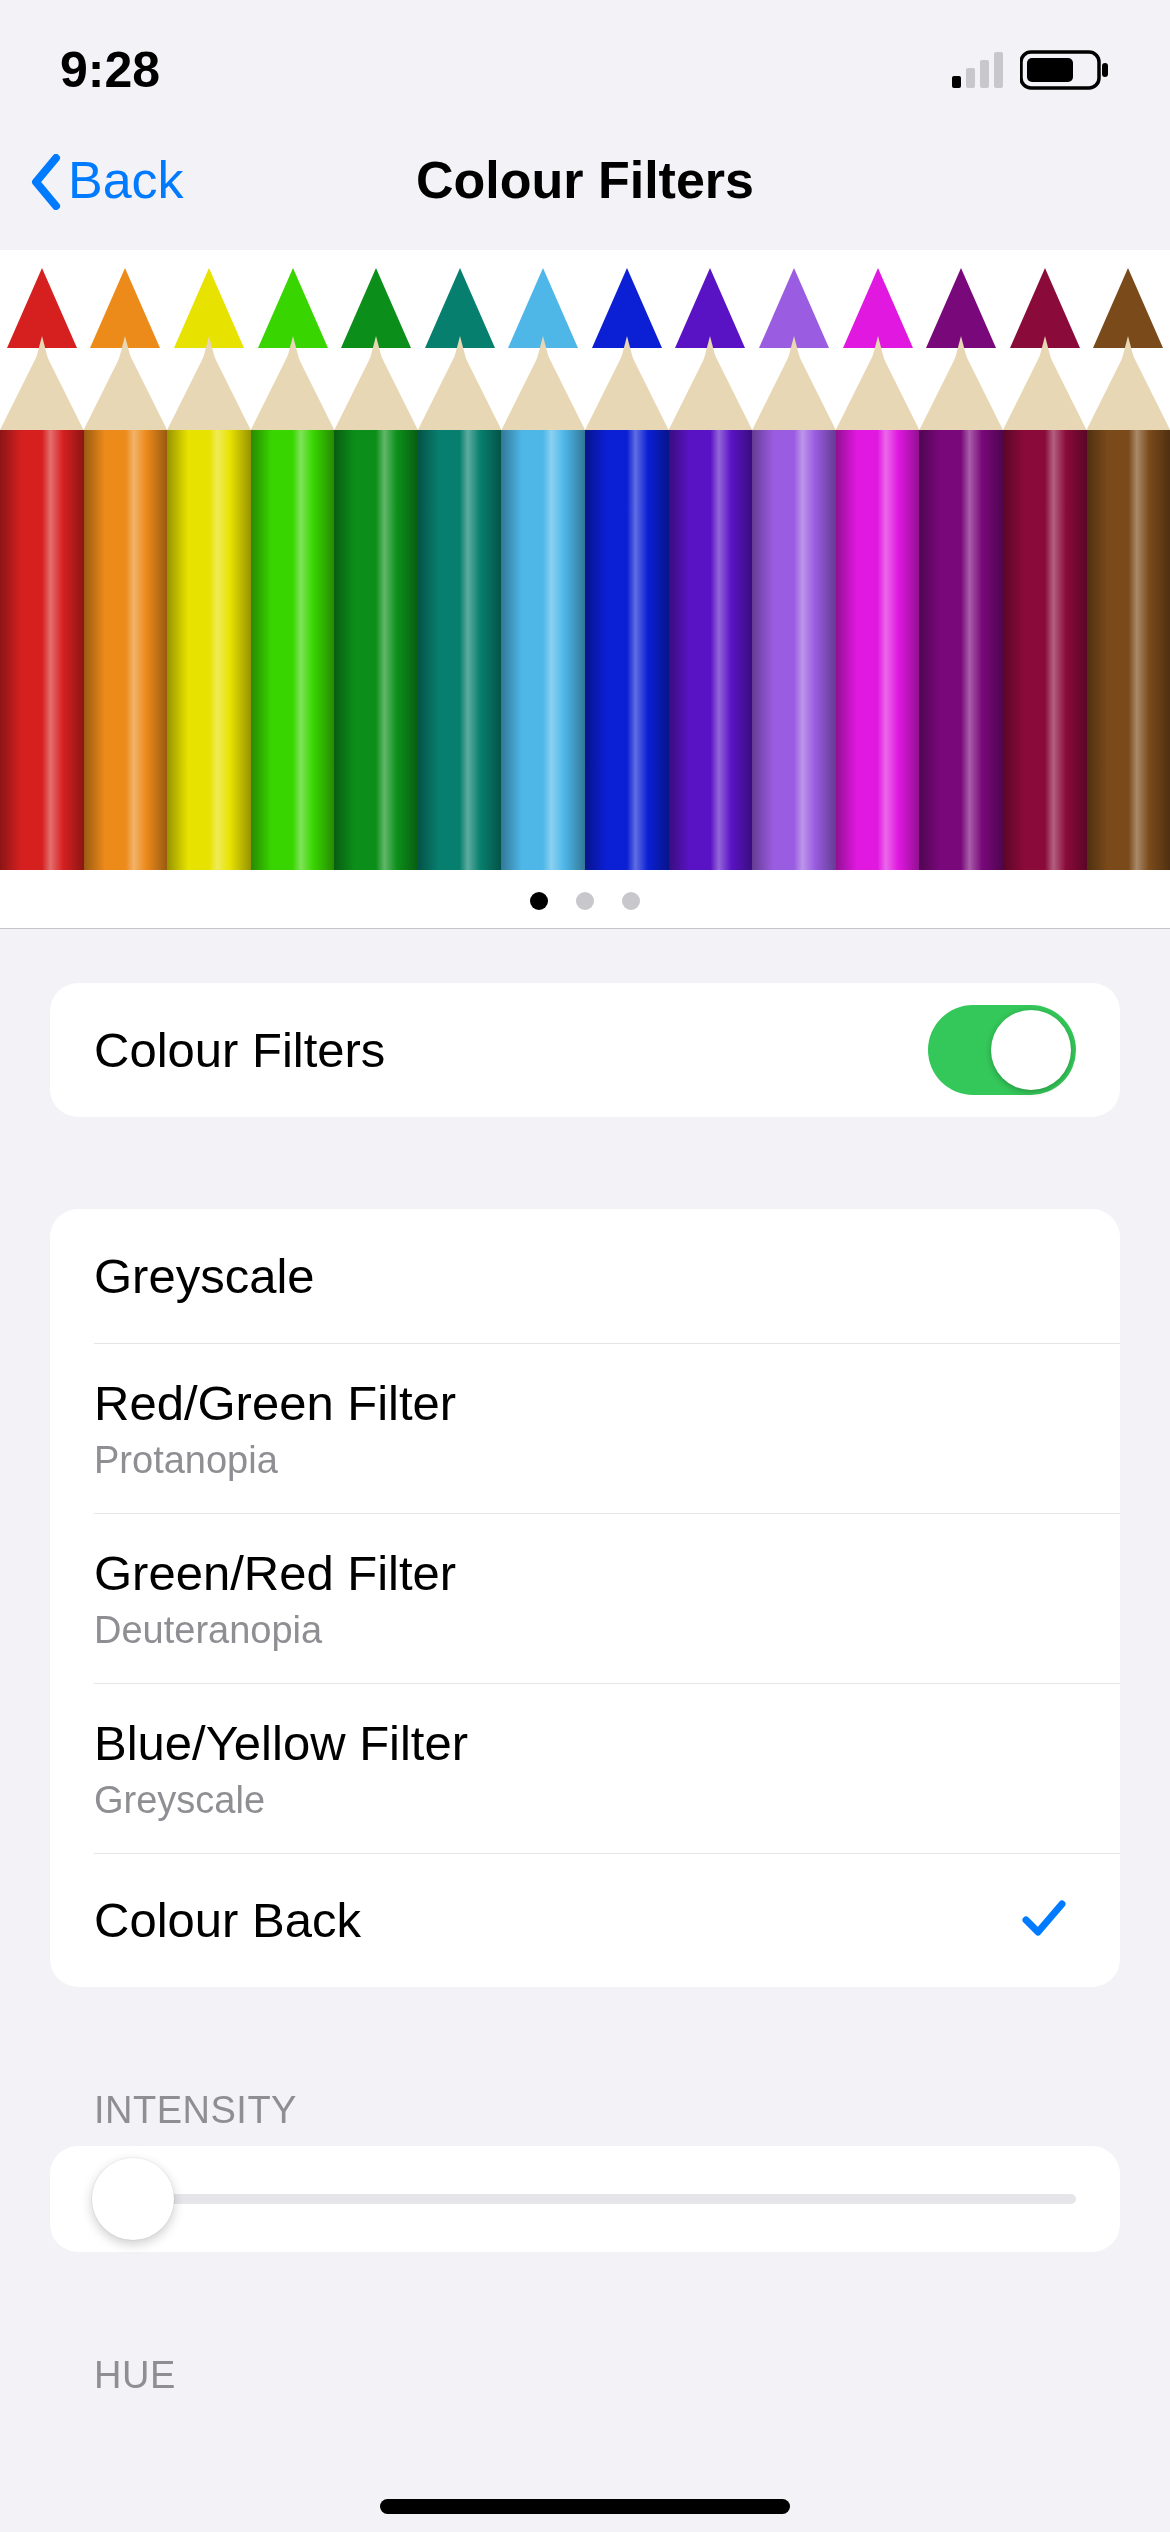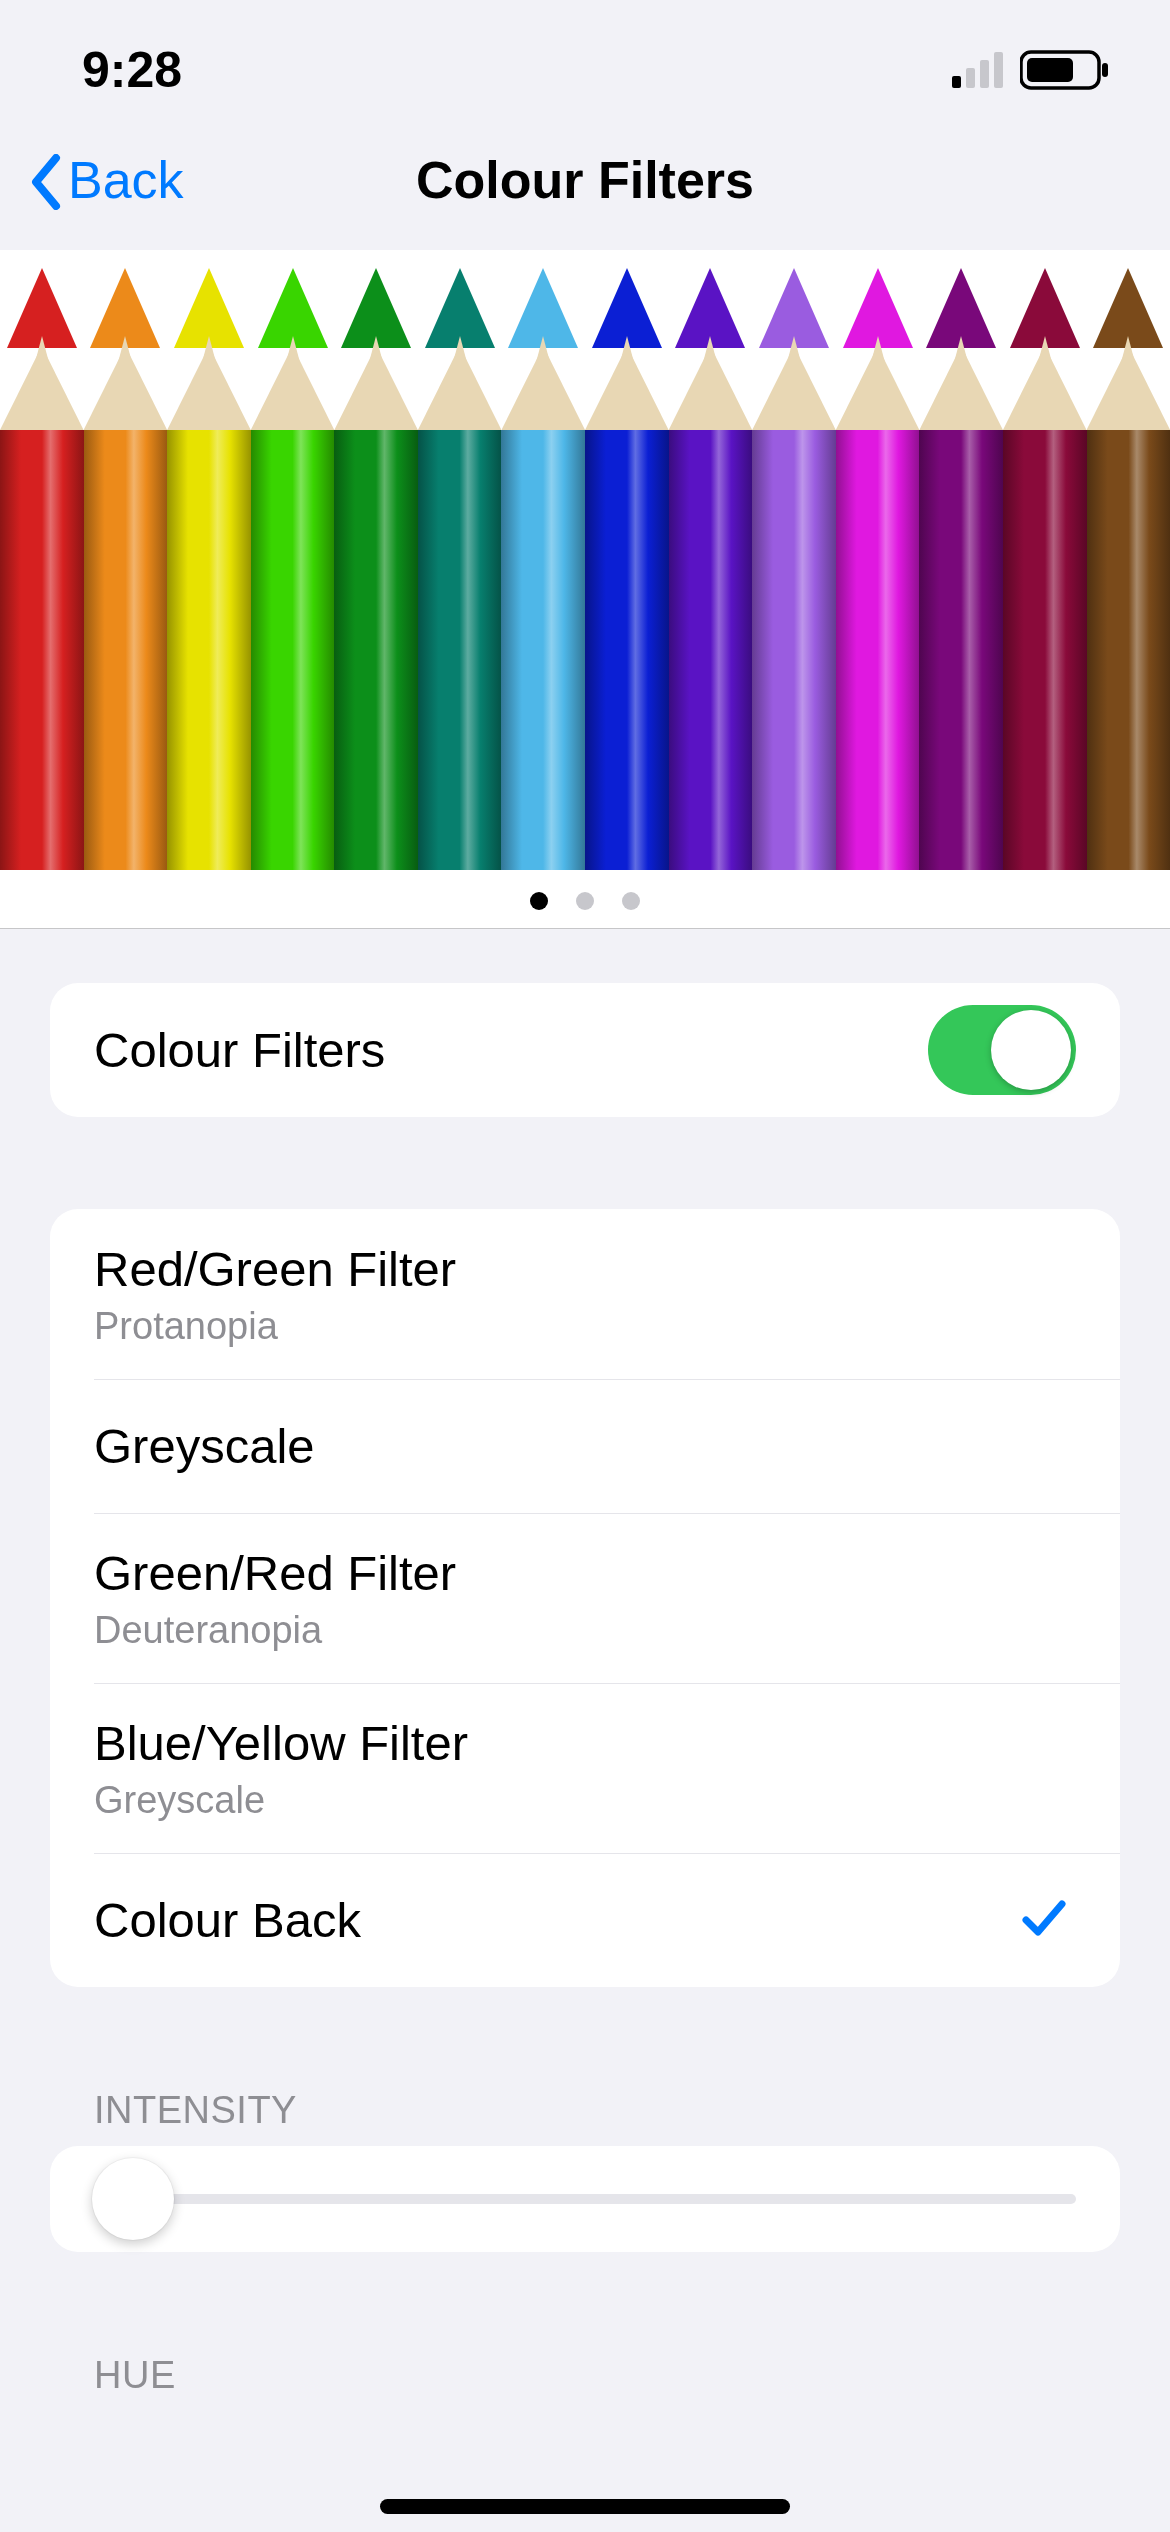--- a/index.html
+++ b/index.html
@@ -1,19 +1,19 @@
 <!DOCTYPE html>
 <html><head>
   <meta charset="utf-8">
   <style>
     * { margin: 0; padding: 0; box-sizing: border-box; font-family: -apple-system, BlinkMacSystemFont, "Helvetica Neue", sans-serif; }
     html, body { width: 1170px; height: 2532px; background: #f2f2f7; overflow: hidden; }
 
     
-    .status-bar { height: 110px; display: flex; align-items: center; justify-content: space-between; padding: 30px 60px 0 82px; gap: 32px; }
+    .status-bar { height: 110px; display: flex; align-items: center; justify-content: space-between; padding: 30px 60px 0 60px; gap: 32px; }
     .status-time { font-size: 50px; font-weight: 600; }
     .status-icons { display: flex; align-items: center; gap: 12px; }
 
     
     .nav-bar { height: 140px; display: flex; align-items: center; padding: 0 28px; position: relative; }
     .back { display: flex; align-items: flex-end; color: #007aff; font-size: 52px; gap: 6px; }
     .nav-title { position: absolute; left: 0; right: 0; text-align: center; font-size: 52px; font-weight: 600; pointer-events: none; }
 
     
     .preview { background: #fff; height: 678px; position: relative; }
@@ -205,28 +205,28 @@
       <span class="label">Colour Filters</span>
       <div class="toggle">
         <div class="knob"></div>
       </div>
     </div>
   </div>
 
   <div class="gap-block"></div>
 
   <div class="group multi-group" id="filter-group">
+      <div class="cell">
+        <span class="label">Greyscale</span>
+      </div>
       <div class="cell" style="min-height: 170px;">
         <div class="sub">
           <span class="label">Red/Green Filter</span>
           <span class="subtitle">Protanopia</span>
         </div>
-      </div>
-      <div class="cell">
-        <span class="label">Greyscale</span>
       </div>
       <div class="cell" style="min-height: 170px;">
         <div class="sub">
           <span class="label">Green/Red Filter</span>
           <span class="subtitle">Deuteranopia</span>
         </div>
       </div>
       <div class="cell" style="min-height: 170px;">
         <div class="sub">
           <span class="label">Blue/Yellow Filter</span>

